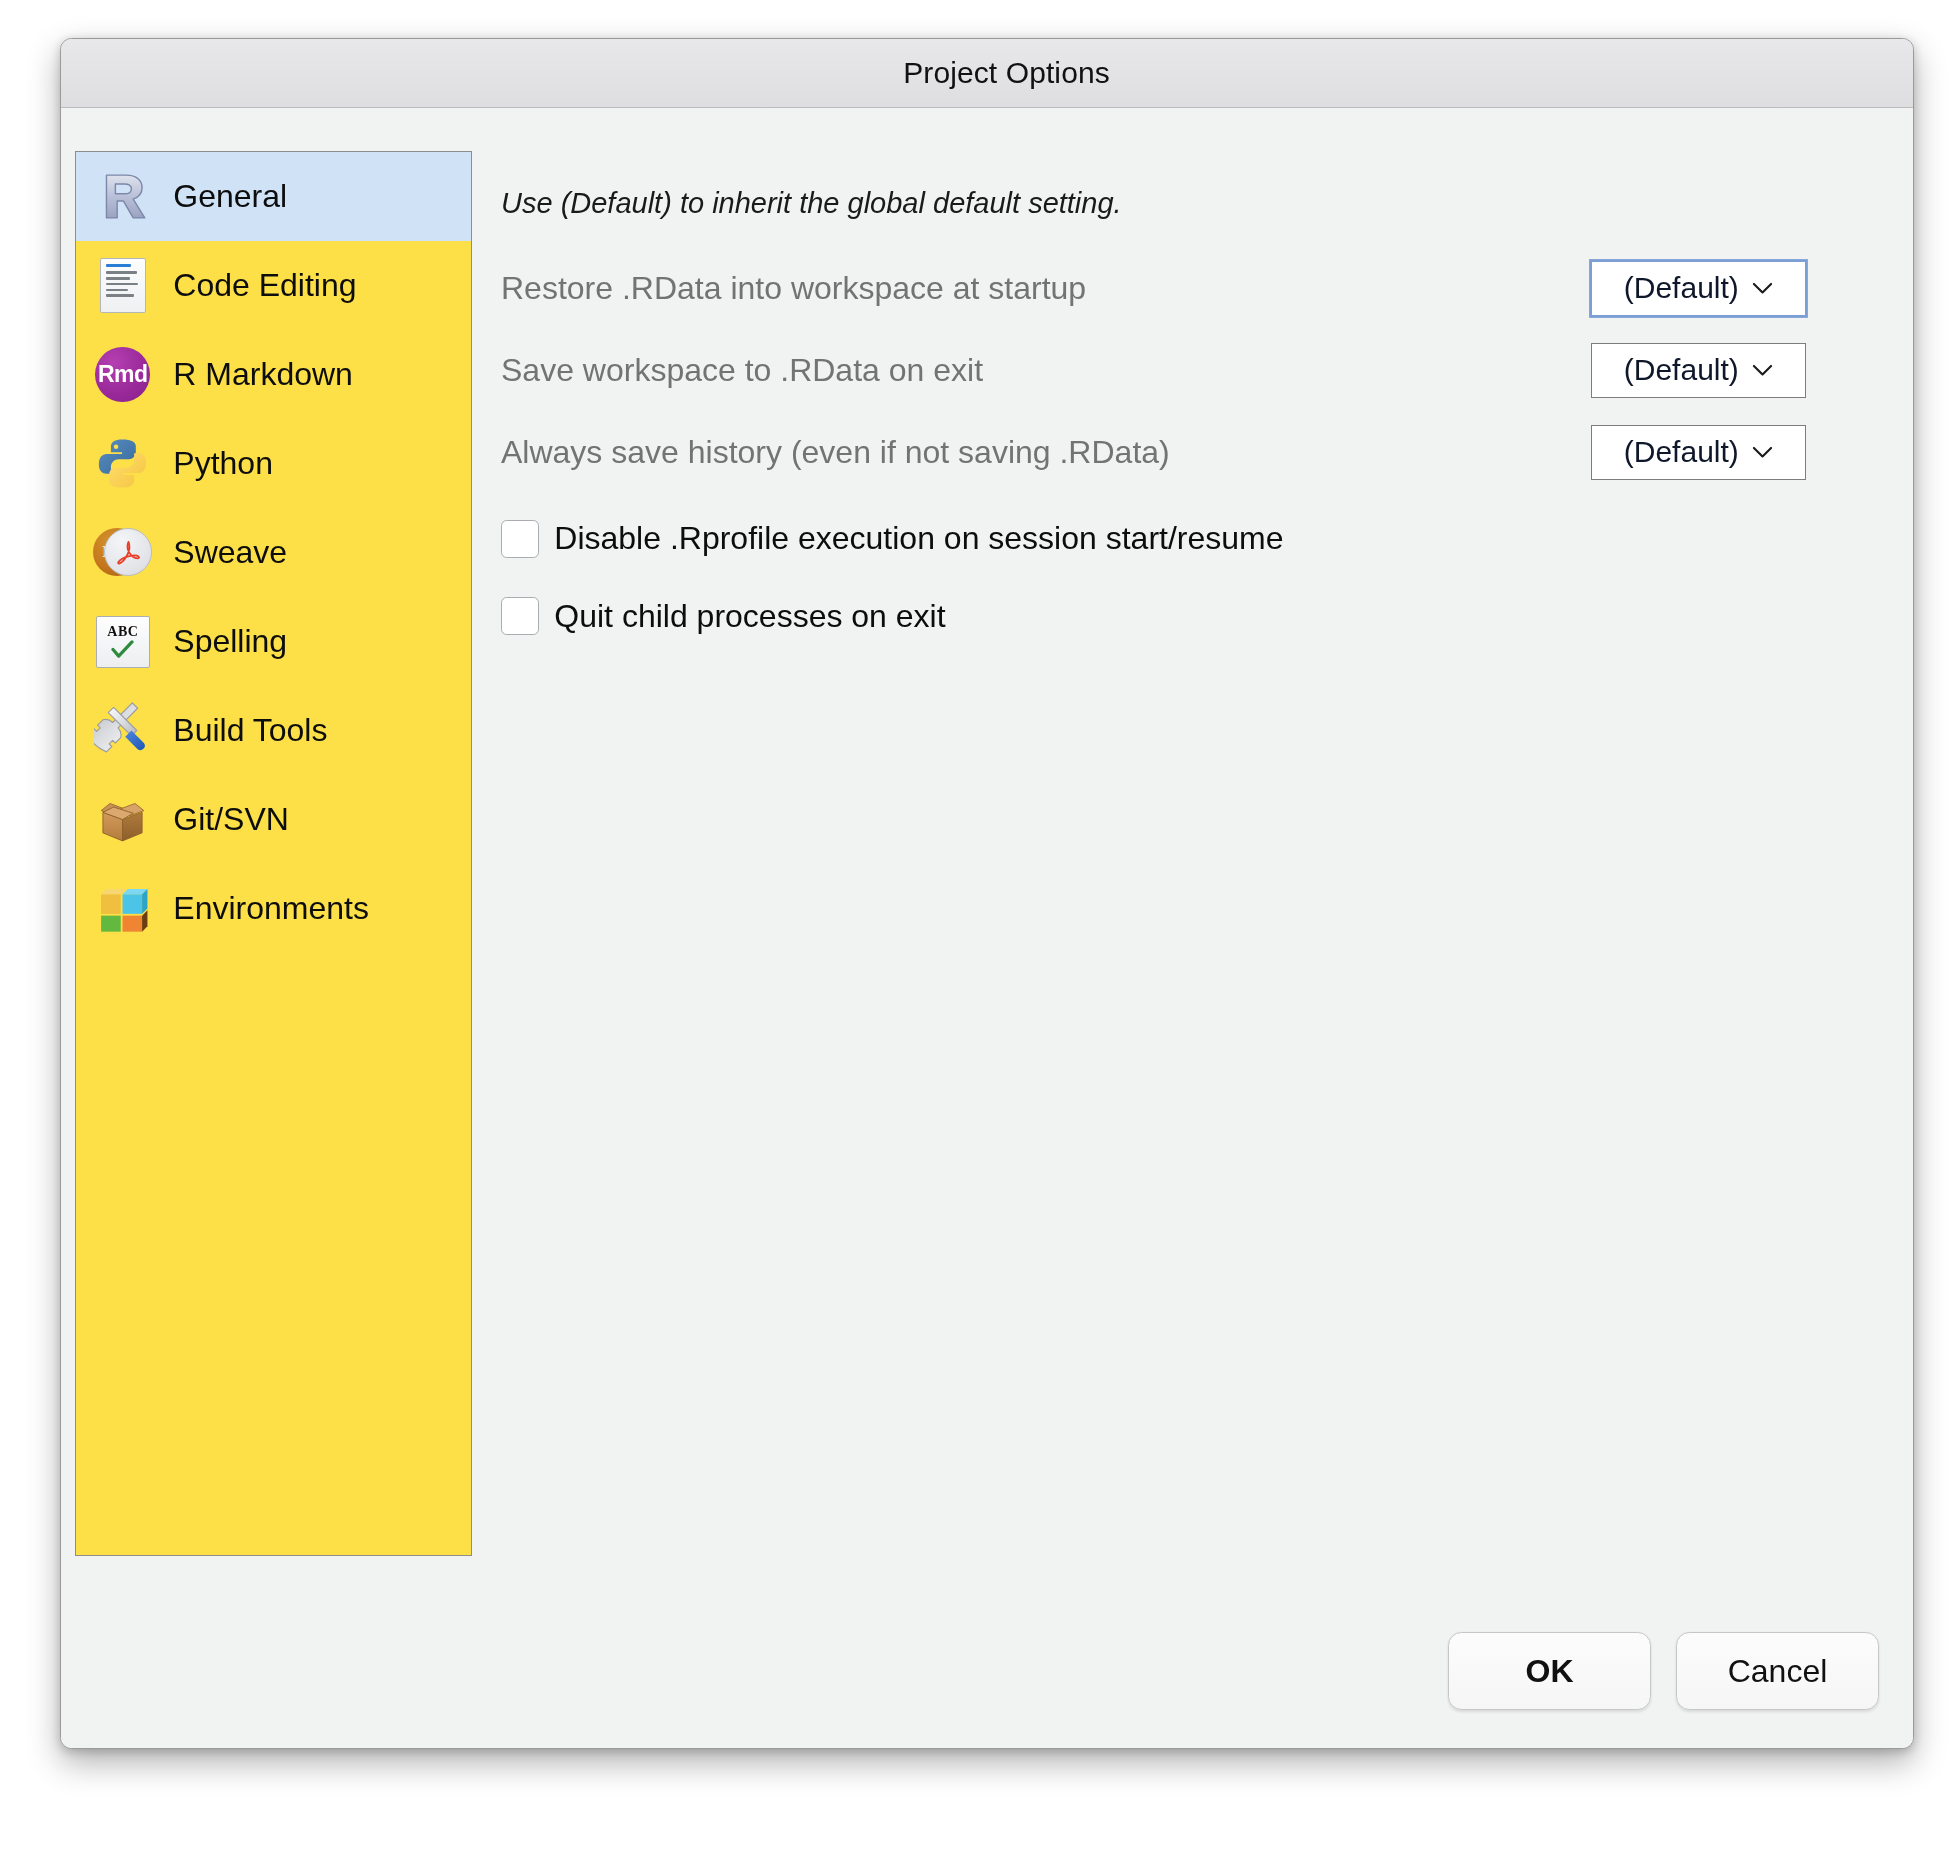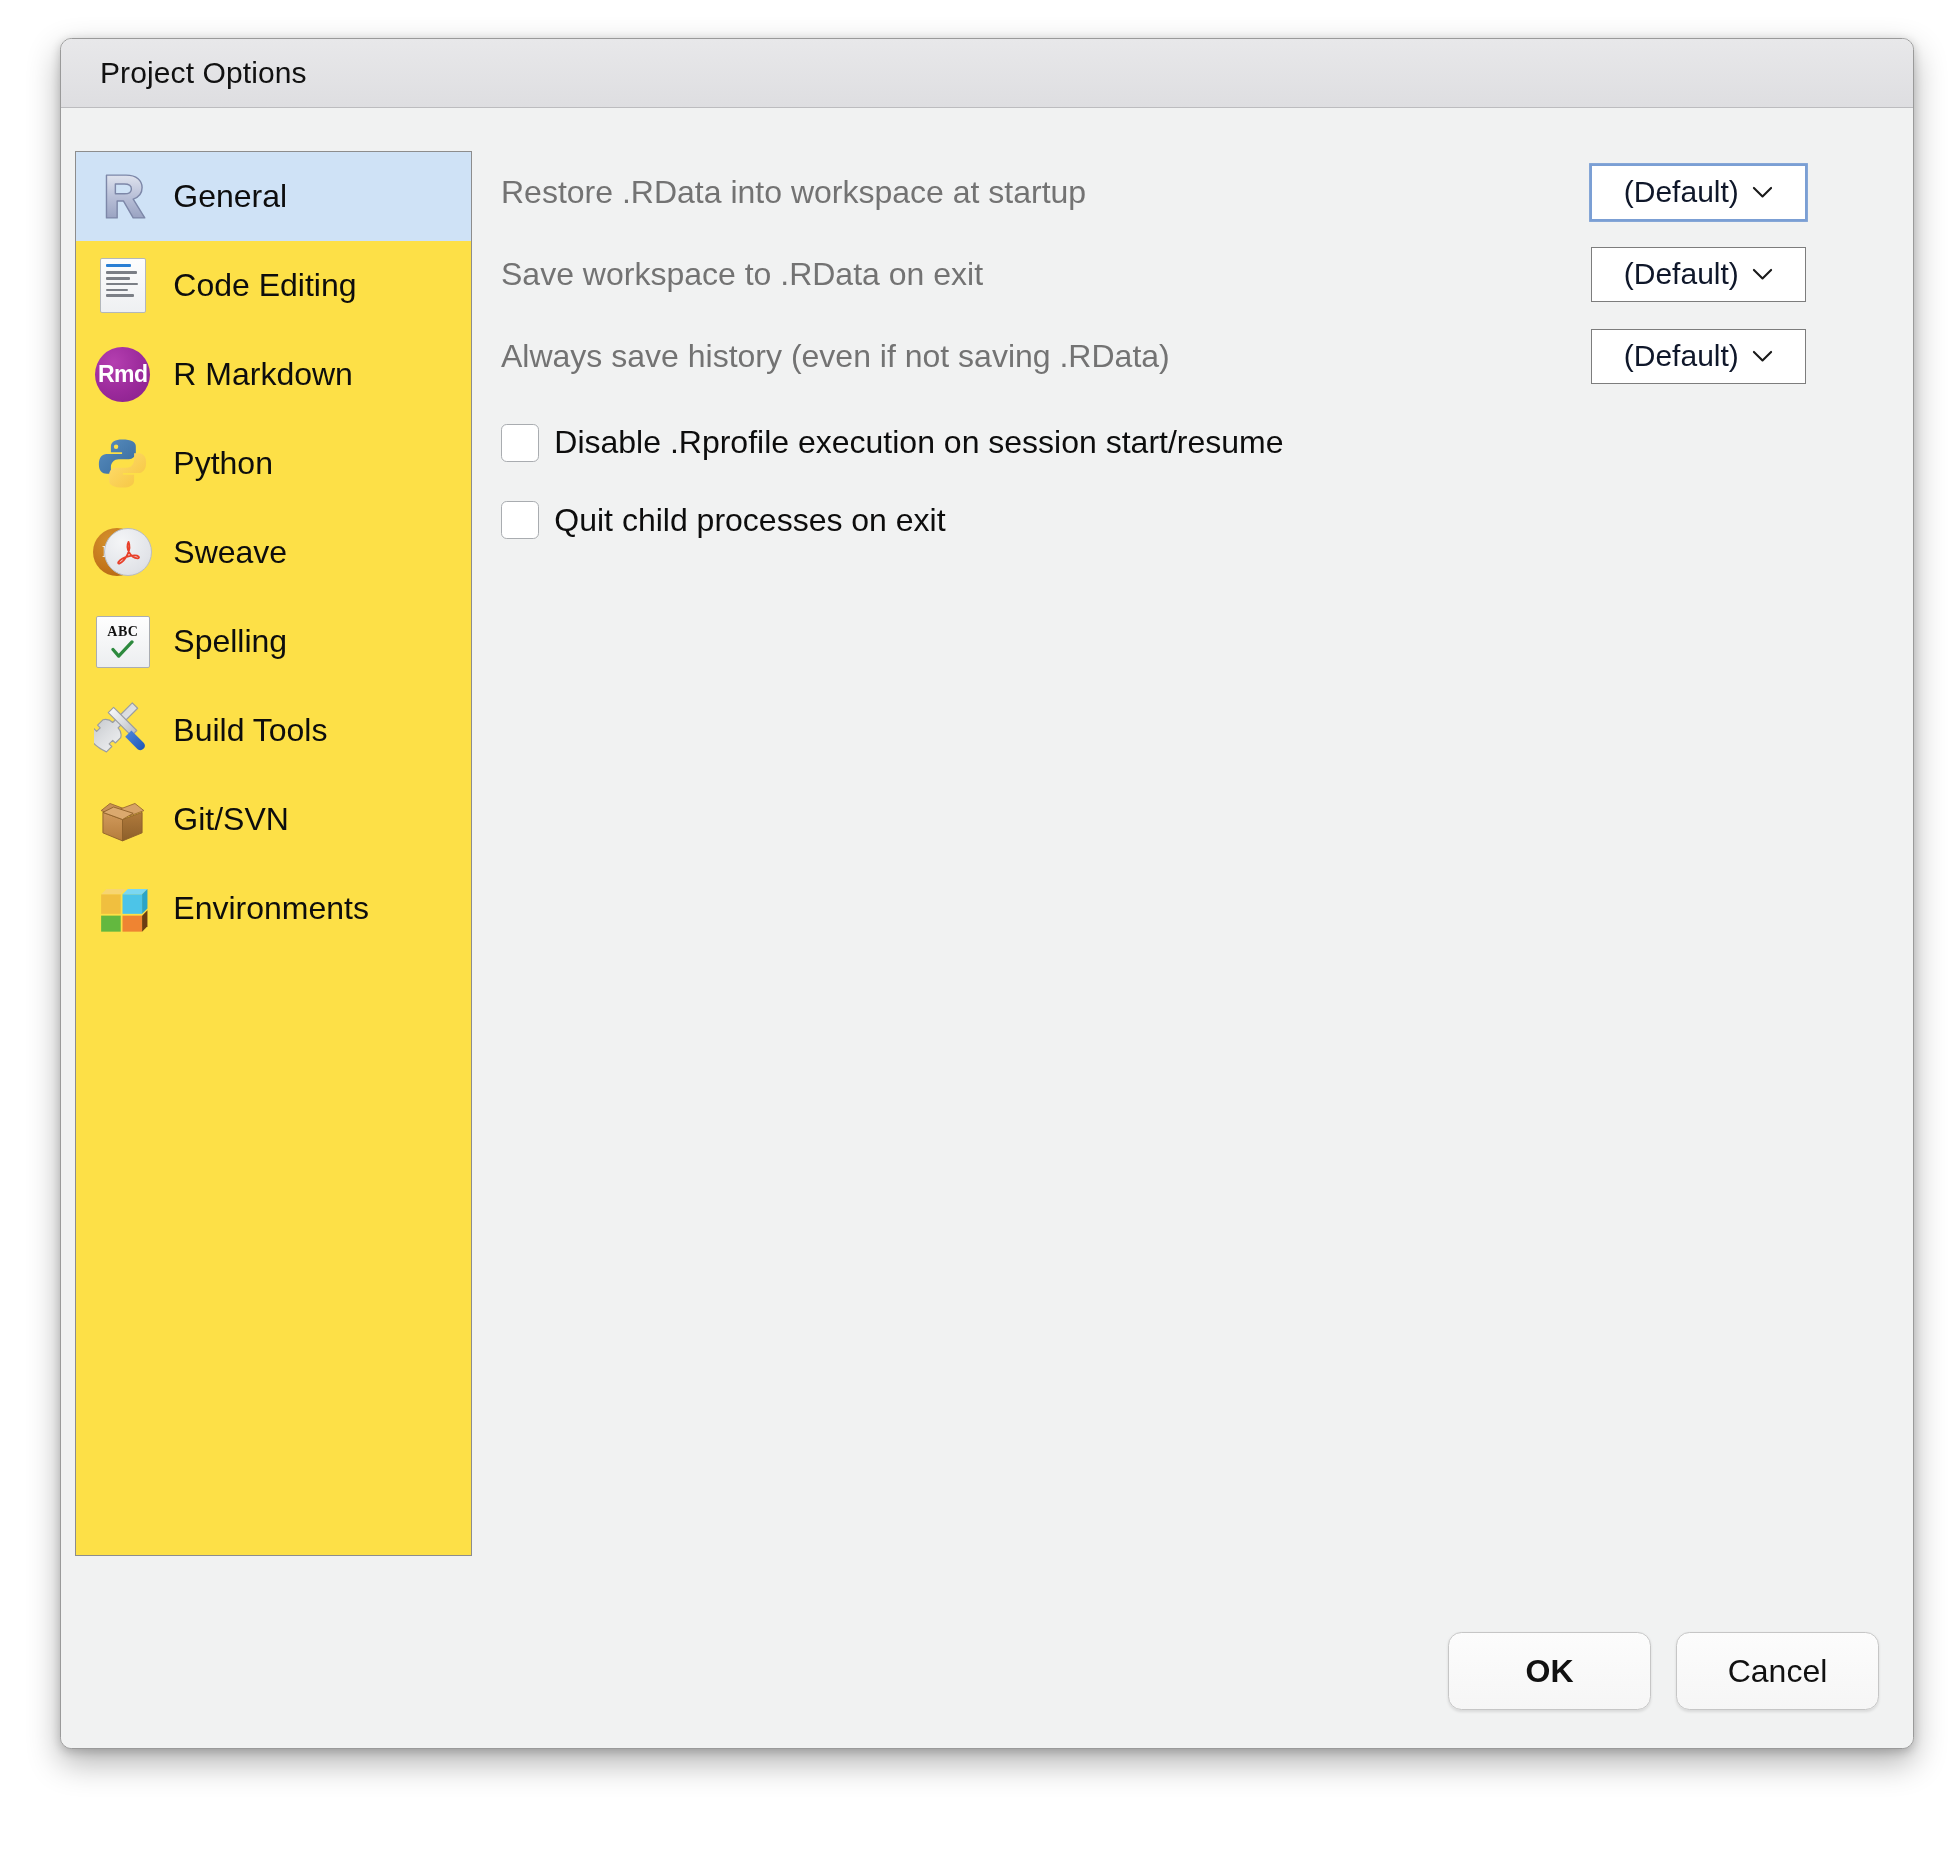--- a/index.html
+++ b/index.html
@@ -27,20 +27,21 @@
   }
 
   
   #titlebar {
     height: 69px;
     background: linear-gradient(to bottom, #e8e8ea 0%, #dedee1 100%);
     border-bottom: 1px solid #bcbcbf;
     display: flex;
     align-items: center;
     padding-left: 39px;
+    justify-content: center;
   }
   #title-text {
     font-size: 30px;
     color: #111;
     letter-spacing: 0.1px;
   }
 
   
   #body {
     position: relative;
@@ -408,20 +409,21 @@
             <polygon points="54,40 60,34 60,52 54,58" fill="#6b3d12"></polygon>
           </svg>
         </span>
         <span class="side-label">Environments</span>
       </div>
 
     </div>
 
     <div id="content">
 
+      <div id="hint">Use (Default) to inherit the global default setting.</div>
 
       <div class="opt-row">
         <span class="opt-label">Restore .RData into workspace at startup</span>
         <span class="opt-spacer"></span>
         <div class="combo focused">
           <span class="combo-text">(Default)</span>
           <svg class="chev" viewBox="0 0 22 13">
             <path d="M2 2 L11 11 L20 2" fill="none" stroke="#1a1a1a" stroke-width="2.2" stroke-linecap="round" stroke-linejoin="round"></path>
           </svg>
         </div>

